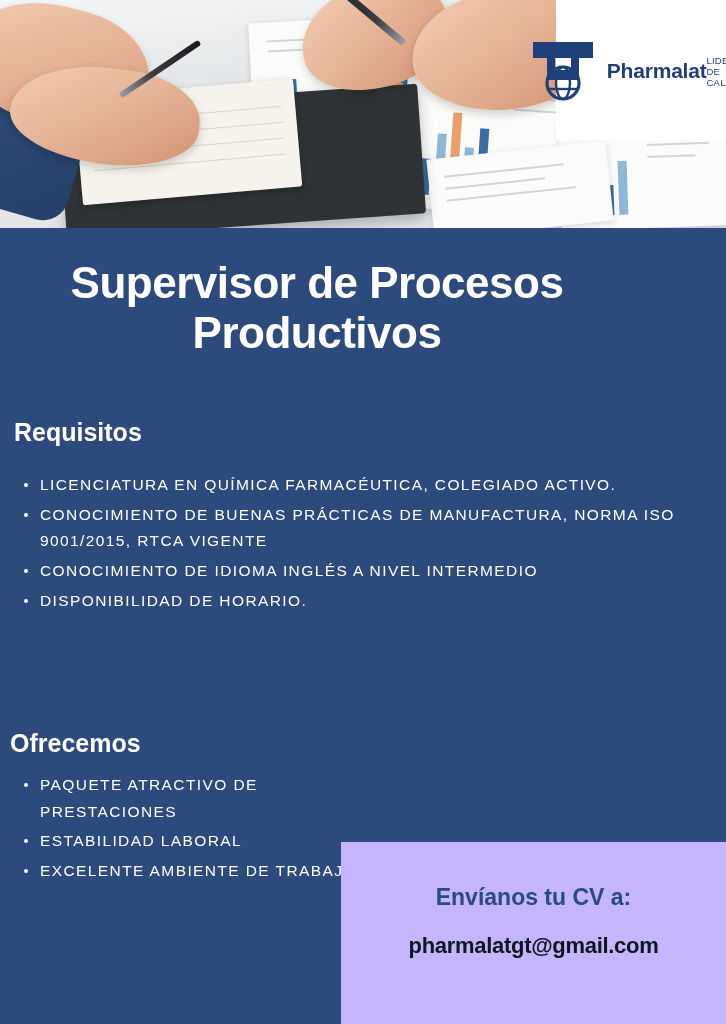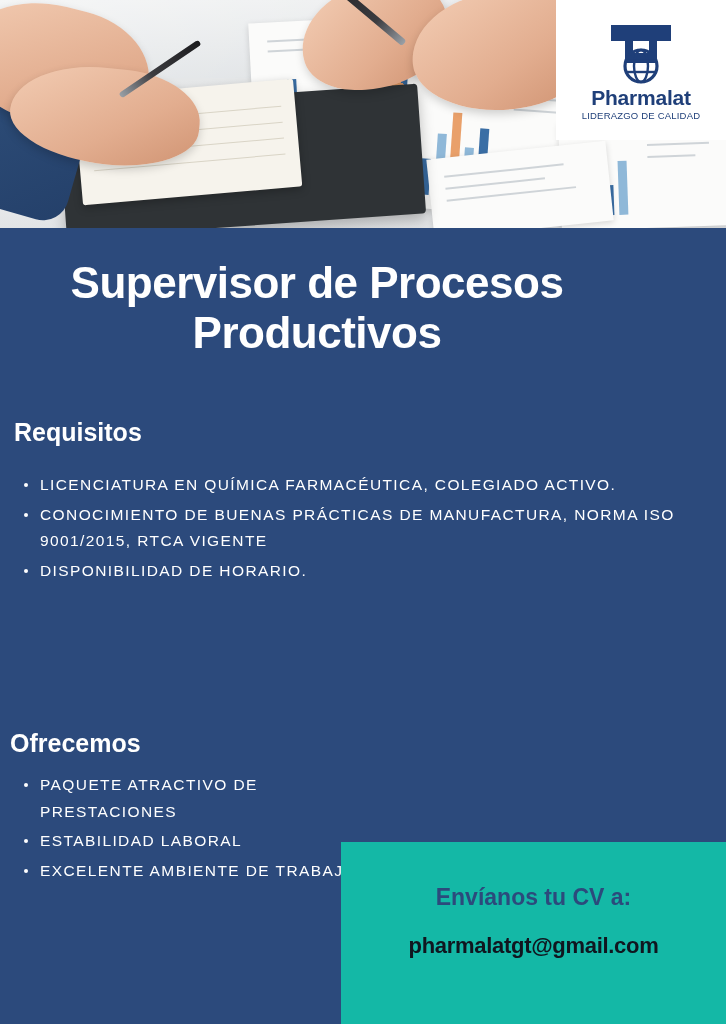--- a/index.html
+++ b/index.html
@@ -142,21 +142,21 @@
 
   
   .logo-box {
     position: absolute;
     right: 0;
     top: 0;
     width: 170px;
     height: 140px;
     background: #ffffff;
     display: flex;
-    flex-direction: column;
+    flex-direction: row;
     align-items: center;
     justify-content: center;
   }
   .logo-mark {
     width: 88px;
     height: 66px;
     position: relative;
     margin-bottom: 2px;
   }
   .logo-name {
@@ -233,21 +233,21 @@
     background: #ffffff;
   }
 
   
   .contact {
     position: absolute;
     right: 0;
     bottom: 0;
     width: 385px;
     height: 182px;
-    background: #14b8a6;
+    background: #c4b5fd;
     display: flex;
     flex-direction: column;
     align-items: center;
     justify-content: flex-start;
     padding-top: 42px;
     box-sizing: border-box;
   }
   .contact-title {
     color: #2c4a7c;
     font-size: 23px;
@@ -338,20 +338,21 @@
     <div class="logo-name">Pharmalat</div>
     <div class="logo-tag">LIDERAZGO DE CALIDAD</div>
   </div>
 
   <div class="title">Supervisor de Procesos Productivos</div>
 
   <div class="section-heading" id="requisitos-heading">Requisitos</div>
   <ul class="req-list">
     <li>LICENCIATURA EN QUÍMICA FARMACÉUTICA, COLEGIADO ACTIVO.</li>
     <li>CONOCIMIENTO DE BUENAS PRÁCTICAS DE MANUFACTURA, NORMA ISO 9001/2015, RTCA VIGENTE</li>
+    <li>CONOCIMIENTO DE IDIOMA INGLÉS A NIVEL INTERMEDIO</li>
     <li>DISPONIBILIDAD DE HORARIO.</li>
   </ul>
 
   <div class="section-heading" id="ofrecemos-heading">Ofrecemos</div>
   <ul class="ofr-list">
     <li>PAQUETE ATRACTIVO DE PRESTACIONES</li>
     <li>ESTABILIDAD LABORAL</li>
     <li>EXCELENTE AMBIENTE DE TRABAJO</li>
   </ul>
 

